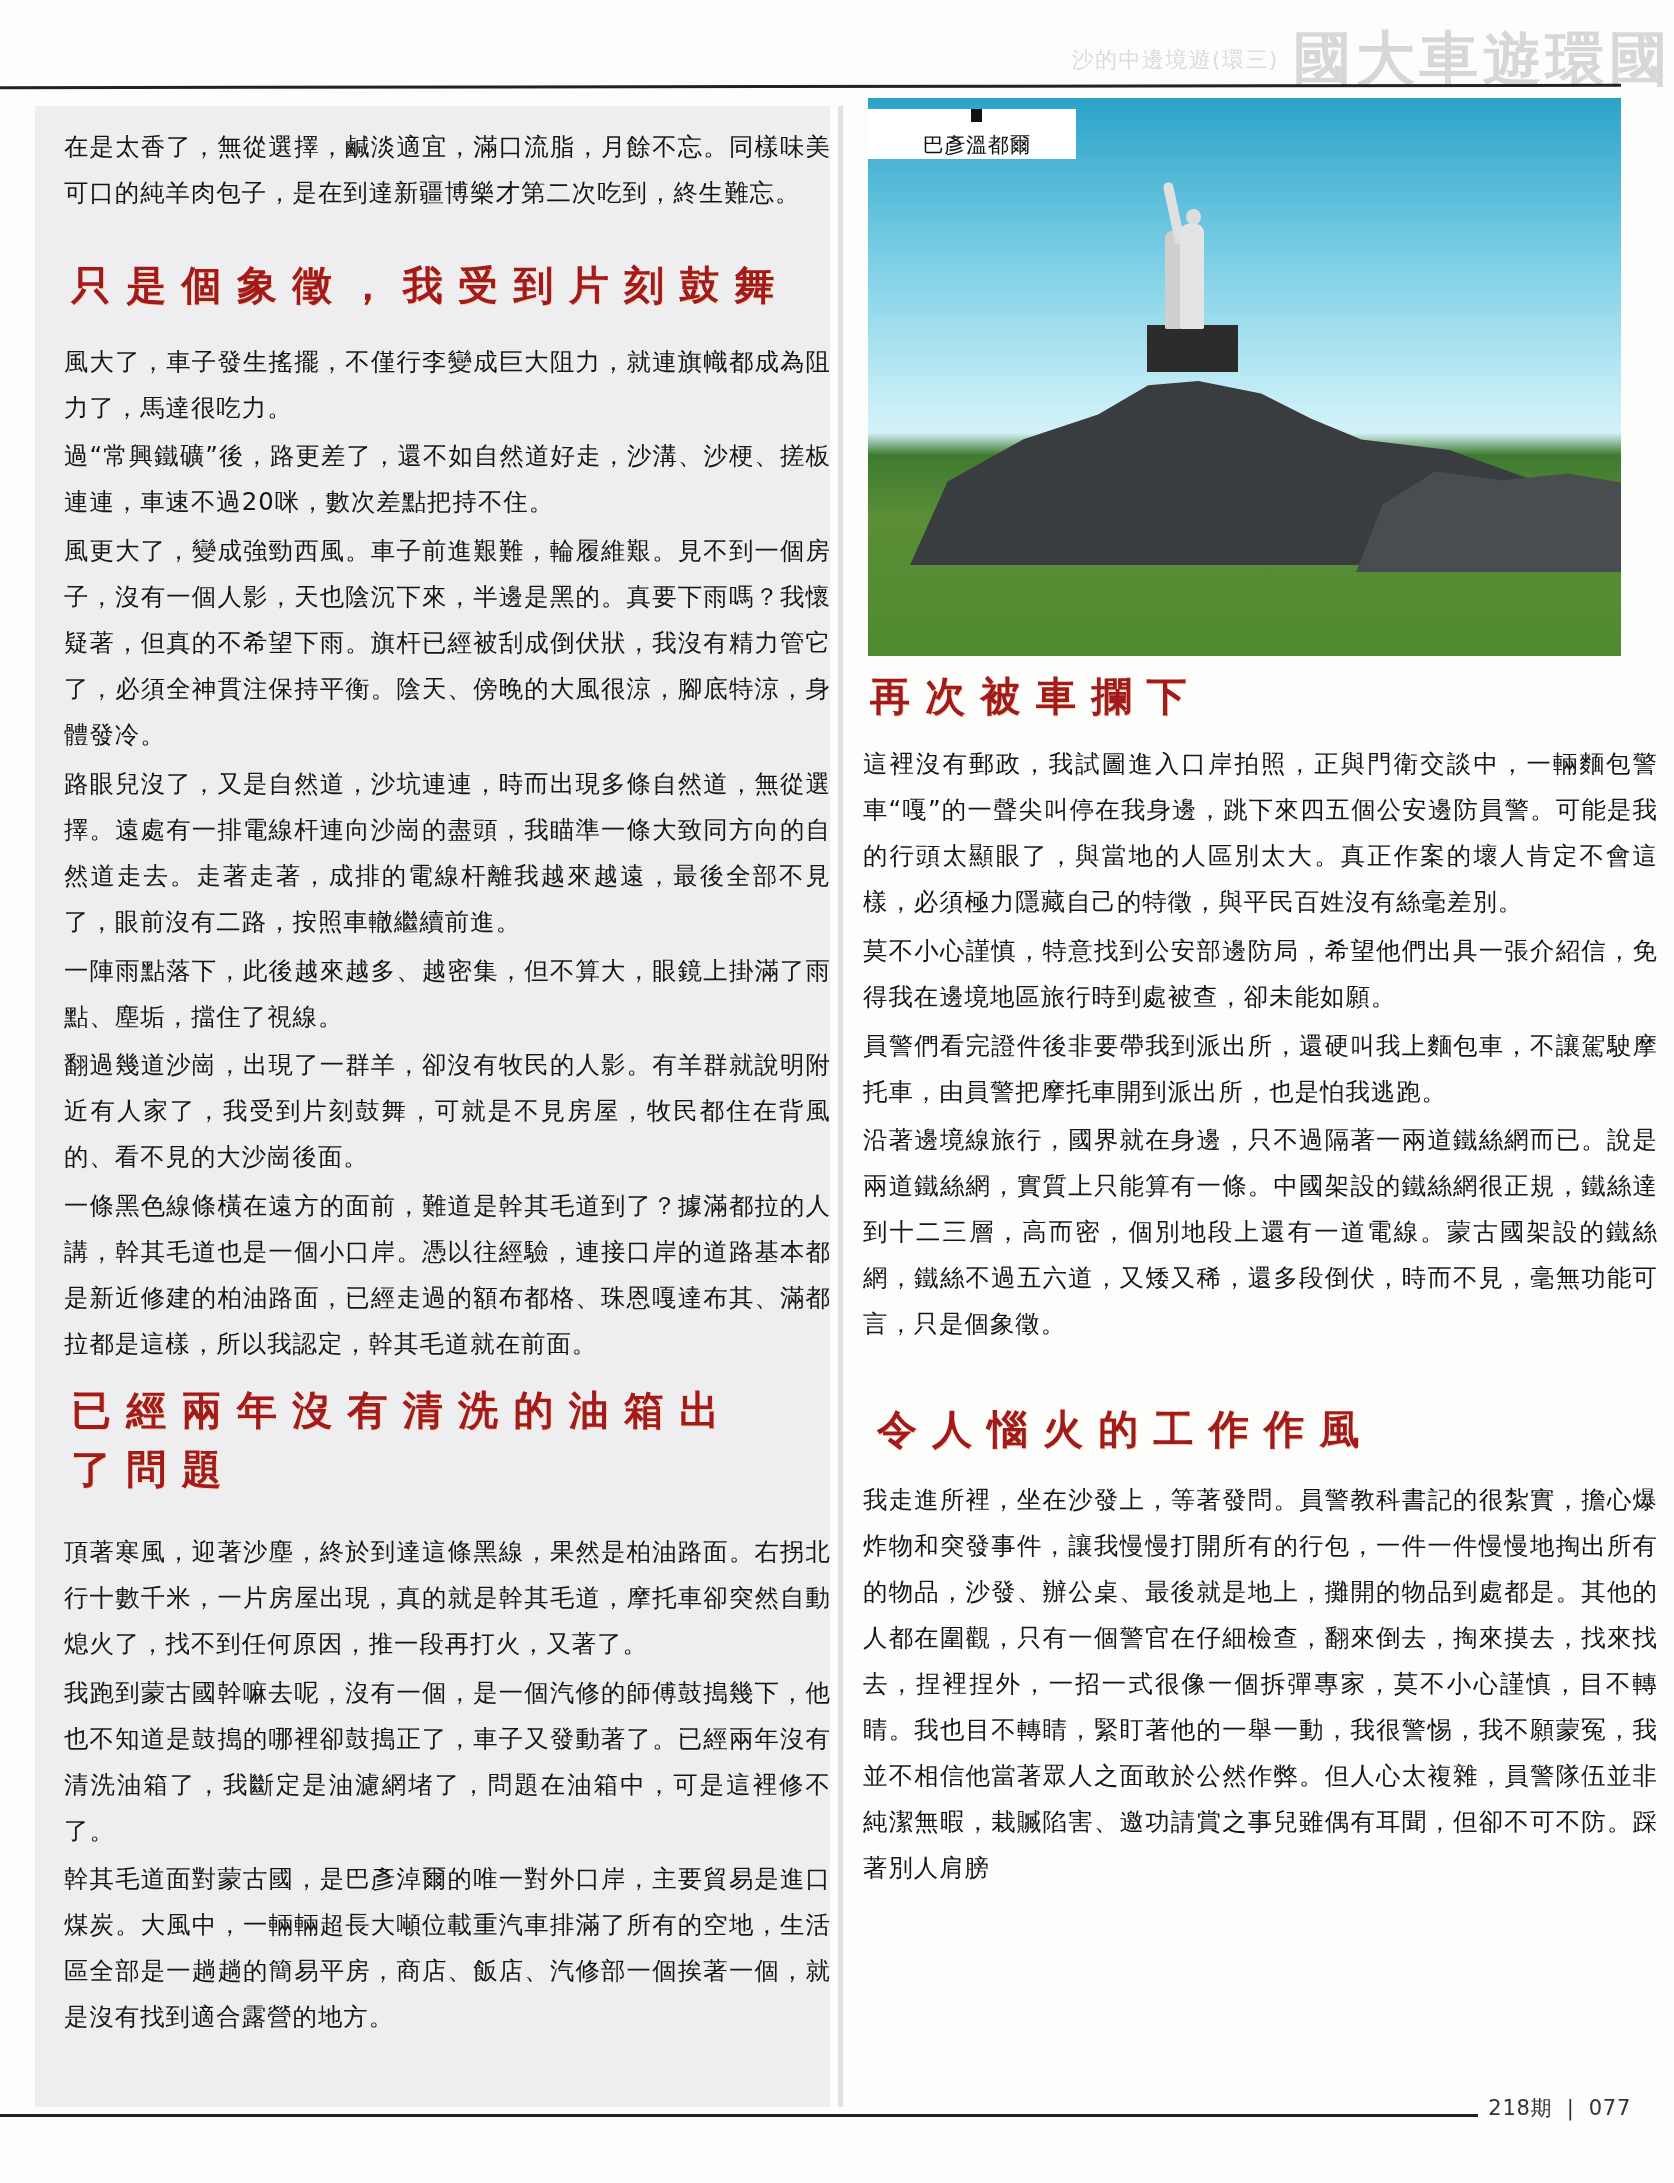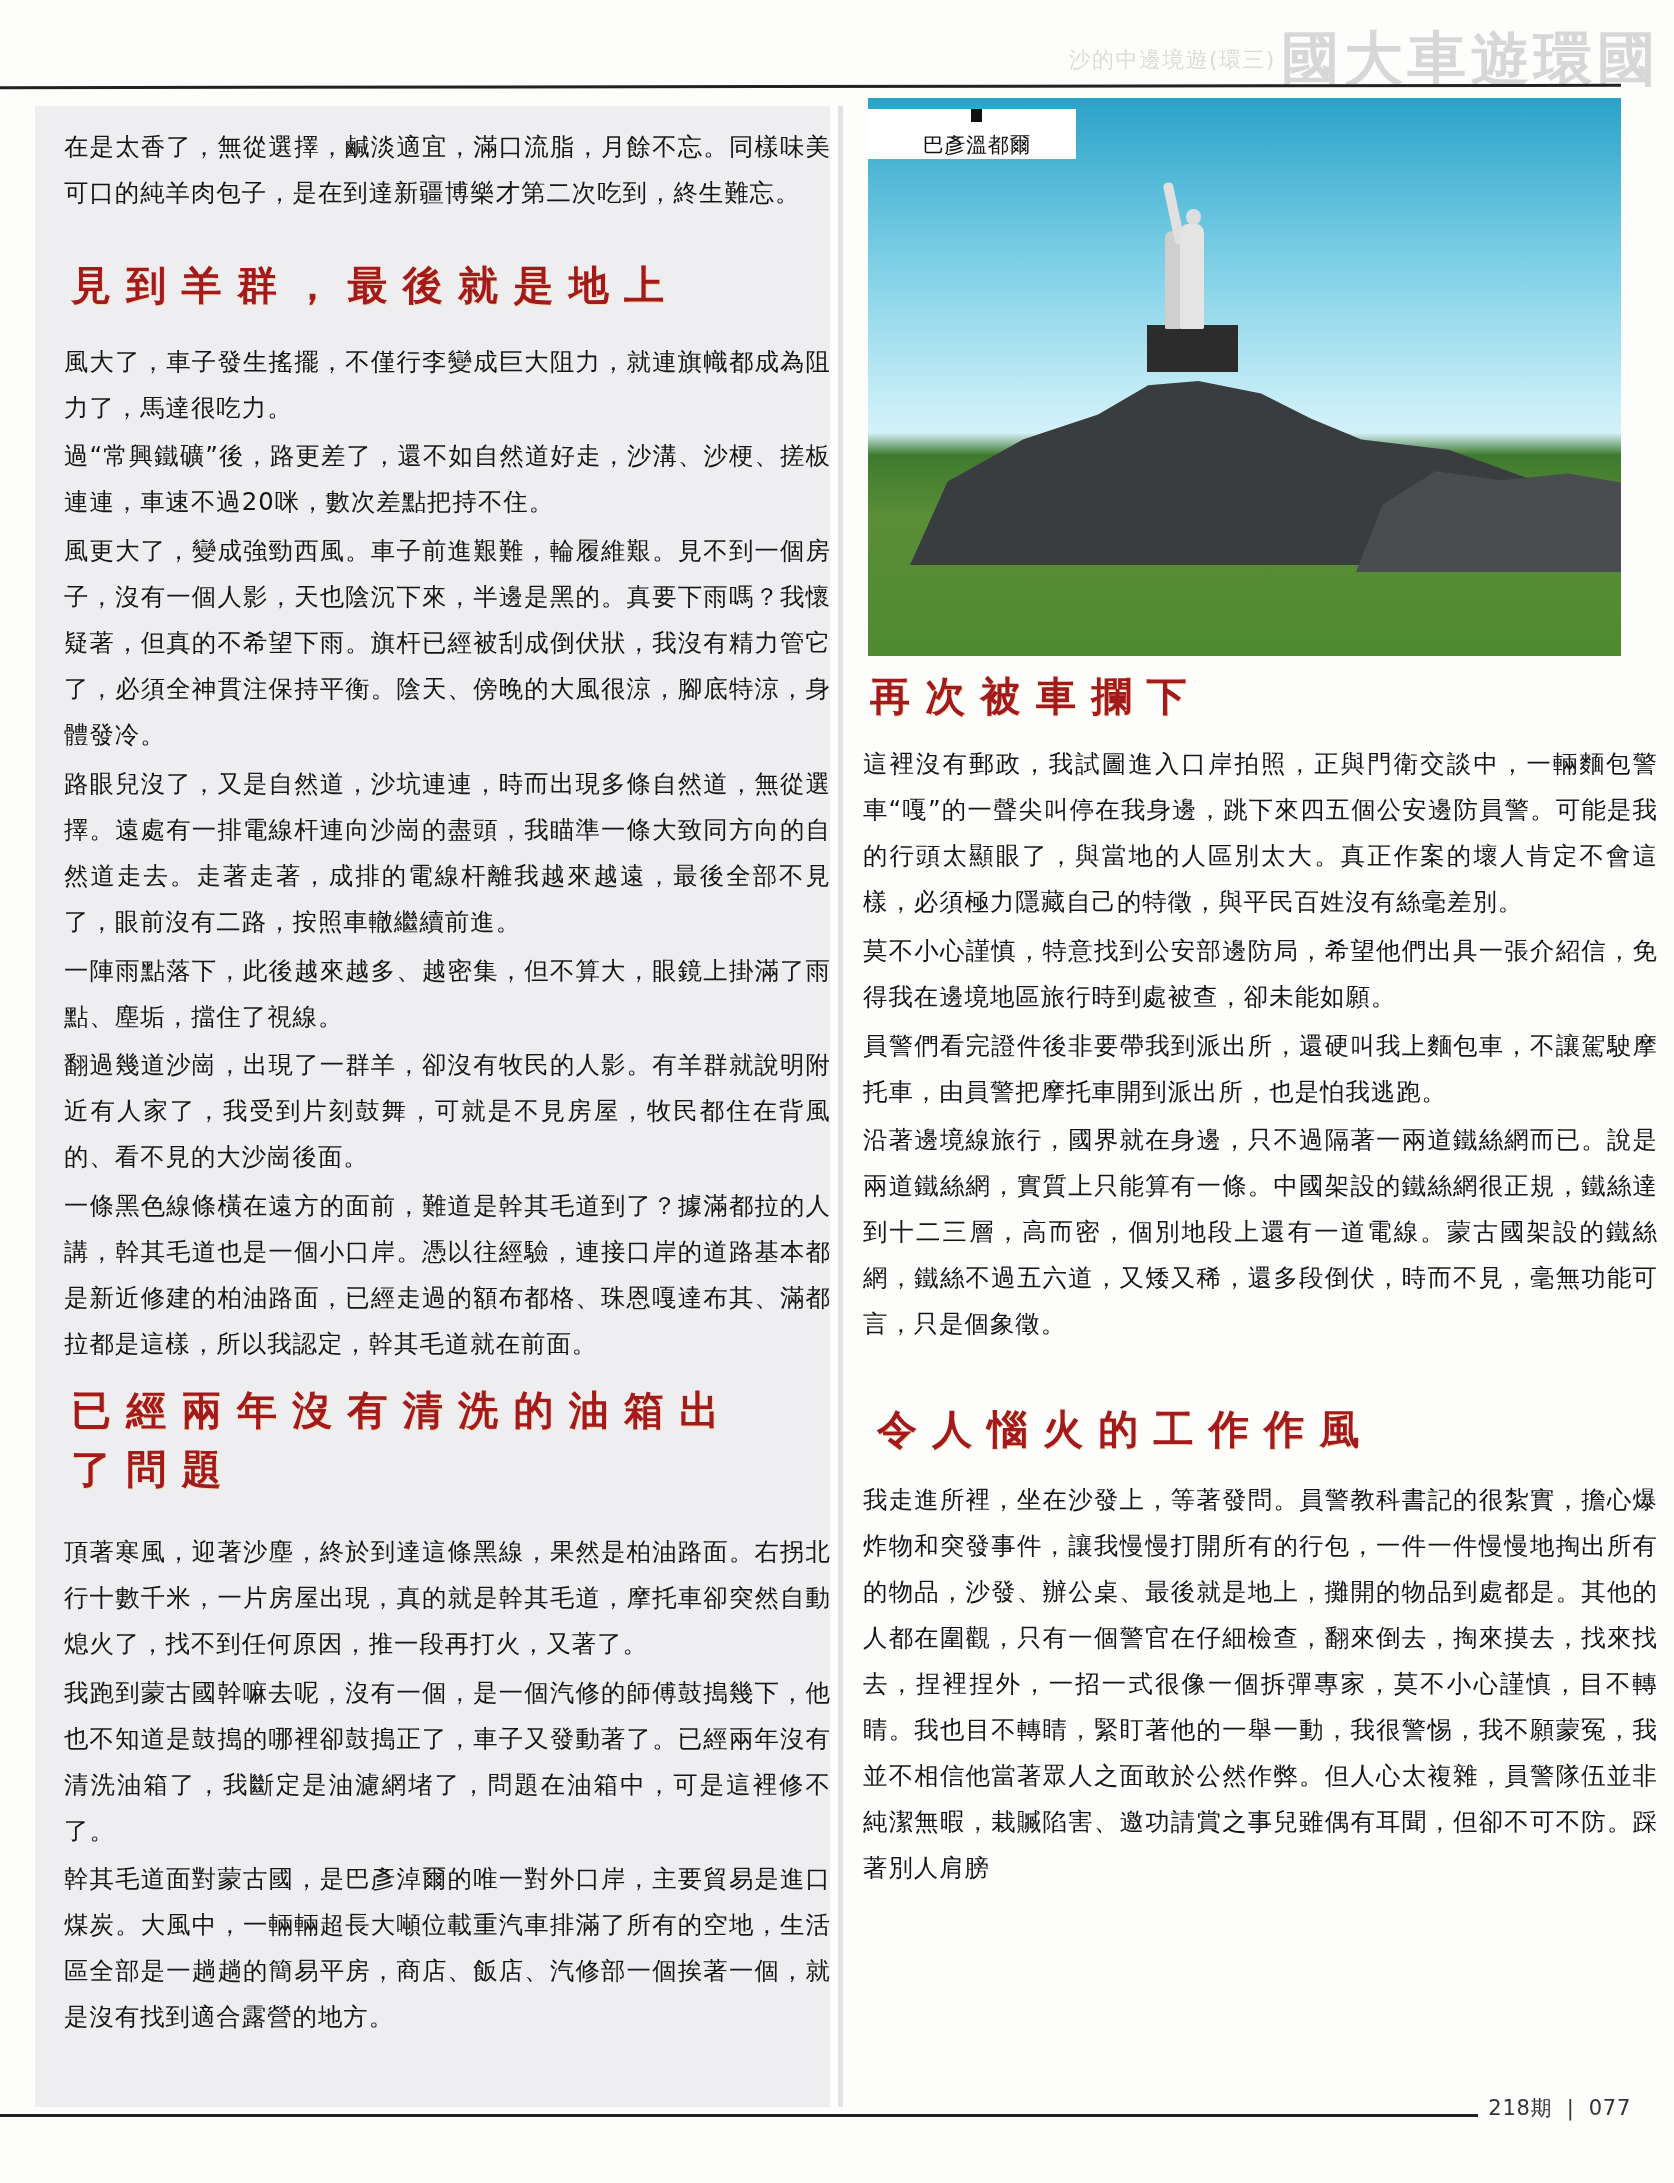--- a/index.html
+++ b/index.html
@@ -1,20 +1,20 @@
 <!DOCTYPE html>
 <html style="font-size:11px"><head>
 <meta charset="utf-8">
 <style>
   * { box-sizing: border-box; margin: 0; padding: 0; }
   html, body { width: 1674px; height: 2183px; background: #fdfdfc; overflow: hidden; }
   body { position: relative; font-family: "DejaVu Sans", "Liberation Sans", sans-serif; color: #1a1a1a; }
 
   
-  .ghost-header { position: absolute; top: 21px; right: 14px; height: 77px; display: flex; align-items: center; gap: 5px; opacity: 0.18; }
+  .ghost-header { position: absolute; top: 21px; right: 2px; height: 77px; display: flex; align-items: center; gap: 14px; opacity: 0.18; }
   .ghost-sub { font-size: 22px; color: #444; letter-spacing: 1.4px; }
   .ghost-title { font-size: 59px; font-weight: bold; color: #333; letter-spacing: 4.2px; }
 
   .top-rule { position: absolute; left: 0; top: 85px; width: 1621px; height: 2.8px; background: #222; transform: skewY(-0.08deg); }
   .bottom-rule { position: absolute; left: 0; top: 2114px; width: 1478px; height: 2.8px; background: #222; }
 
   
   .left-panel { position: absolute; left: 35px; top: 106px; width: 795px; height: 2001px; background: #eeeef1; }
   .left-panel::after { content: ""; position: absolute; right: -12.5px; top: 0; width: 4.2px; height: 100%; background: #e2e2e6; }
   .left-col { position: absolute; left: 64px; top: 124px; width: 767px; }
@@ -53,21 +53,21 @@
   <span class="ghost-sub">沙的中邊境遊(環三)</span>
   <span class="ghost-title">國大車遊環國</span>
 </div>
 <div class="top-rule"></div>
 
 <div class="left-panel"></div>
 
 <div class="left-col">
   <p class="para">在是太香了，無從選擇，鹹淡適宜，滿口流脂，月餘不忘。同樣味美可口的純羊肉包子，是在到達新疆博樂才第二次吃到，終生難忘。</p>
 
-  <h2 class="heading h1">見到羊群，最後就是地上</h2>
+  <h2 class="heading h1">只是個象徵，我受到片刻鼓舞</h2>
   <p class="para">風大了，車子發生搖擺，不僅行李變成巨大阻力，就連旗幟都成為阻力了，馬達很吃力。</p>
   <p class="para">過“常興鐵礦”後，路更差了，還不如自然道好走，沙溝、沙梗、搓板連連，車速不過20咪，數次差點把持不住。</p>
   <p class="para">風更大了，變成強勁西風。車子前進艱難，輪履維艱。見不到一個房子，沒有一個人影，天也陰沉下來，半邊是黑的。真要下雨嗎？我懷疑著，但真的不希望下雨。旗杆已經被刮成倒伏狀，我沒有精力管它了，必須全神貫注保持平衡。陰天、傍晚的大風很涼，腳底特涼，身體發冷。</p>
   <p class="para">路眼兒沒了，又是自然道，沙坑連連，時而出現多條自然道，無從選擇。遠處有一排電線杆連向沙崗的盡頭，我瞄準一條大致同方向的自然道走去。走著走著，成排的電線杆離我越來越遠，最後全部不見了，眼前沒有二路，按照車轍繼續前進。</p>
   <p class="para">一陣雨點落下，此後越來越多、越密集，但不算大，眼鏡上掛滿了雨點、塵垢，擋住了視線。</p>
   <p class="para">翻過幾道沙崗，出現了一群羊，卻沒有牧民的人影。有羊群就說明附近有人家了，我受到片刻鼓舞，可就是不見房屋，牧民都住在背風的、看不見的大沙崗後面。</p>
   <p class="para">一條黑色線條橫在遠方的面前，難道是幹其毛道到了？據滿都拉的人講，幹其毛道也是一個小口岸。憑以往經驗，連接口岸的道路基本都是新近修建的柏油路面，已經走過的額布都格、珠恩嘎達布其、滿都拉都是這樣，所以我認定，幹其毛道就在前面。</p>
 
   <h2 class="heading h2" style="width: 669px;">已經兩年沒有清洗的油箱出了問題</h2>
   <p class="para">頂著寒風，迎著沙塵，終於到達這條黑線，果然是柏油路面。右拐北行十數千米，一片房屋出現，真的就是幹其毛道，摩托車卻突然自動熄火了，找不到任何原因，推一段再打火，又著了。</p>

